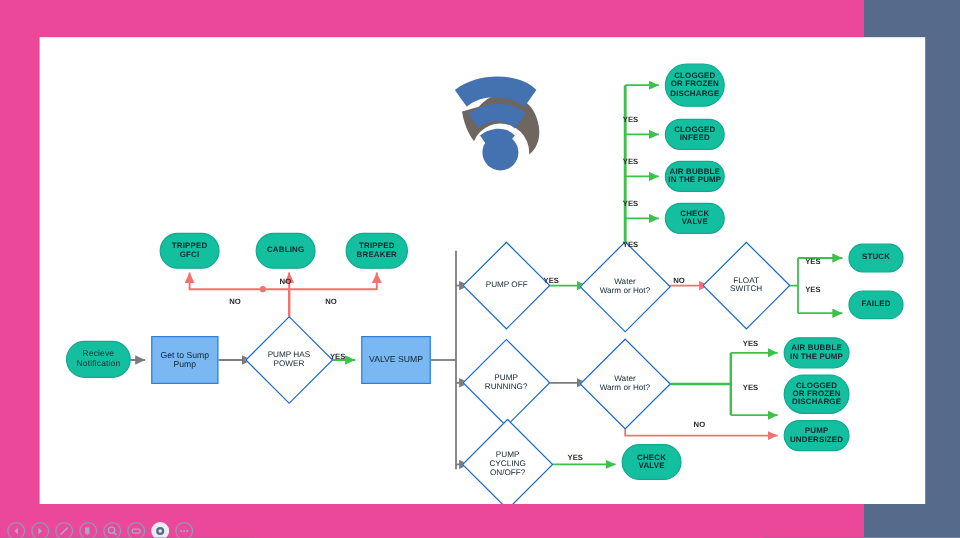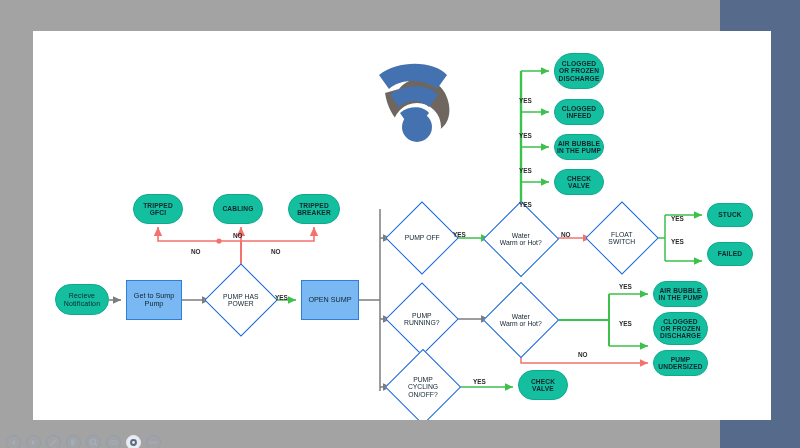--- a/index.html
+++ b/index.html
@@ -2,21 +2,21 @@
 <html><head>
 <meta charset="utf-8">
 <style>
   * { box-sizing: border-box; margin: 0; padding: 0; }
   html, body {
     width: 800px; height: 448px;
     overflow: hidden;
     background: #566b8c;
     font-family: "Liberation Sans", sans-serif;
   }
-  #app { position: relative; width: 720px; height: 448px; background: #a3a3a3; }
+  #app { position: relative; width: 720px; height: 448px; background: #ec4899; }
 
   #canvas {
     position: absolute;
     left: 33px; top: 31px;
     width: 738px; height: 389px;
     background: #ffffff;
     overflow: hidden;
   }
 
   #svg-layer { position: absolute; left: 0; top: 0; width: 738px; height: 389px; }
@@ -155,21 +155,21 @@
       <path d="M37,64 C47,56 60,57 66,64 L58,74 C53,69 48,69 44,74 Z" fill="#4472b0"></path>
     </svg>
 
     <div id="nodes">
         <div class="node term lower" style="left: 22px; top: 253px; width: 54px; height: 31px;"><span>Recieve
 Notification</span></div>
         <div class="node proc" style="left: 93px; top: 249px; width: 56px; height: 40px;"><span>Get to Sump
 Pump</span></div>
         <div class="node dec" style="left: 182px; top: 243px; width: 52px; height: 52px;"><span>PUMP HAS
 POWER</span></div>
-        <div class="node proc" style="left: 268px; top: 249px; width: 58px; height: 40px;"><span>OPEN SUMP</span></div>
+        <div class="node proc" style="left: 268px; top: 249px; width: 58px; height: 40px;"><span>VALVE SUMP</span></div>
         <div class="node term" style="left: 100px; top: 163px; width: 50px; height: 30px;"><span>TRIPPED
 GFCI</span></div>
         <div class="node term" style="left: 180px; top: 163px; width: 50px; height: 30px;"><span>CABLING</span></div>
         <div class="node term" style="left: 255px; top: 163px; width: 52px; height: 30px;"><span>TRIPPED
 BREAKER</span></div>
         <div class="node dec" style="left: 363px; top: 181px; width: 52px; height: 52px;"><span>PUMP OFF</span></div>
         <div class="node dec" style="left: 461px; top: 181px; width: 54px; height: 54px;"><span>Water
 Warm or Hot?</span></div>
         <div class="node dec" style="left: 563px; top: 181px; width: 52px; height: 52px;"><span>FLOAT
 SWITCH</span></div>

